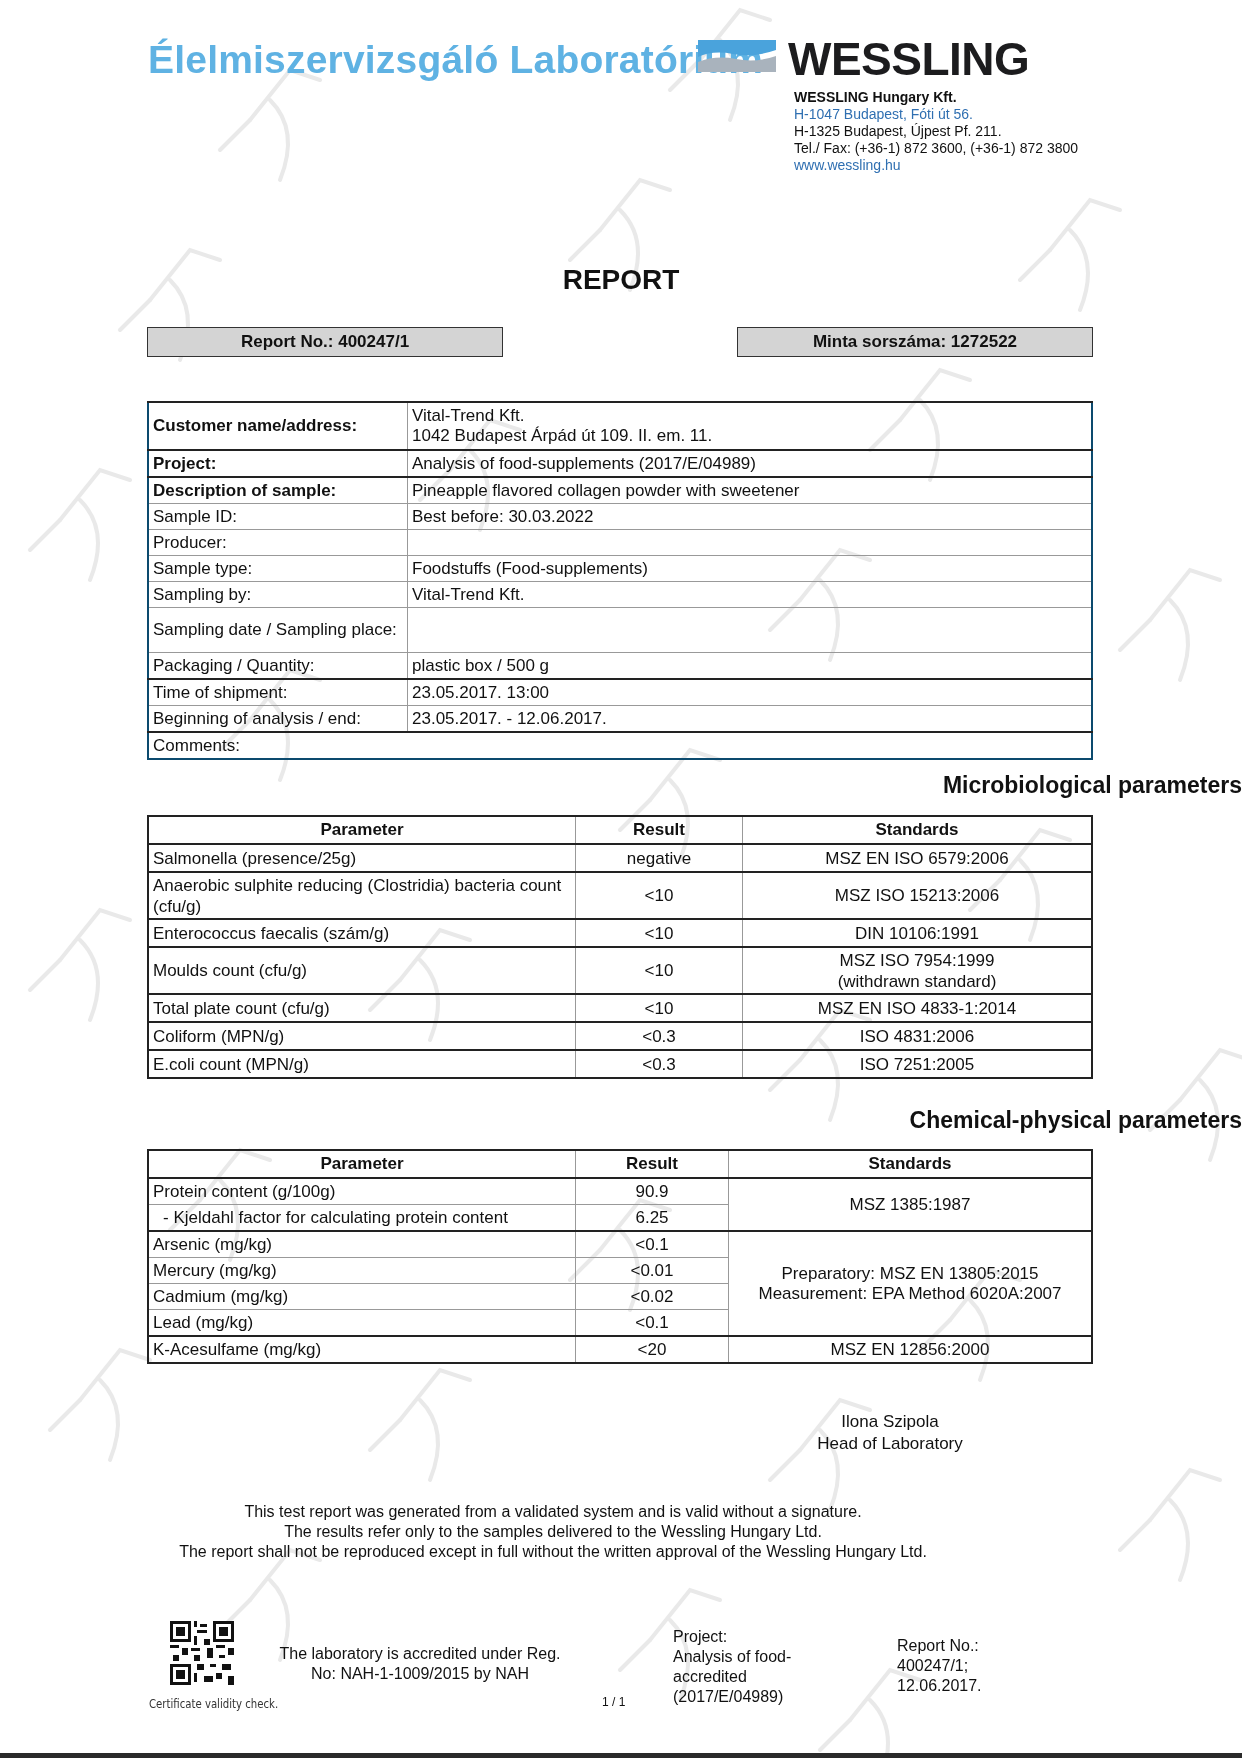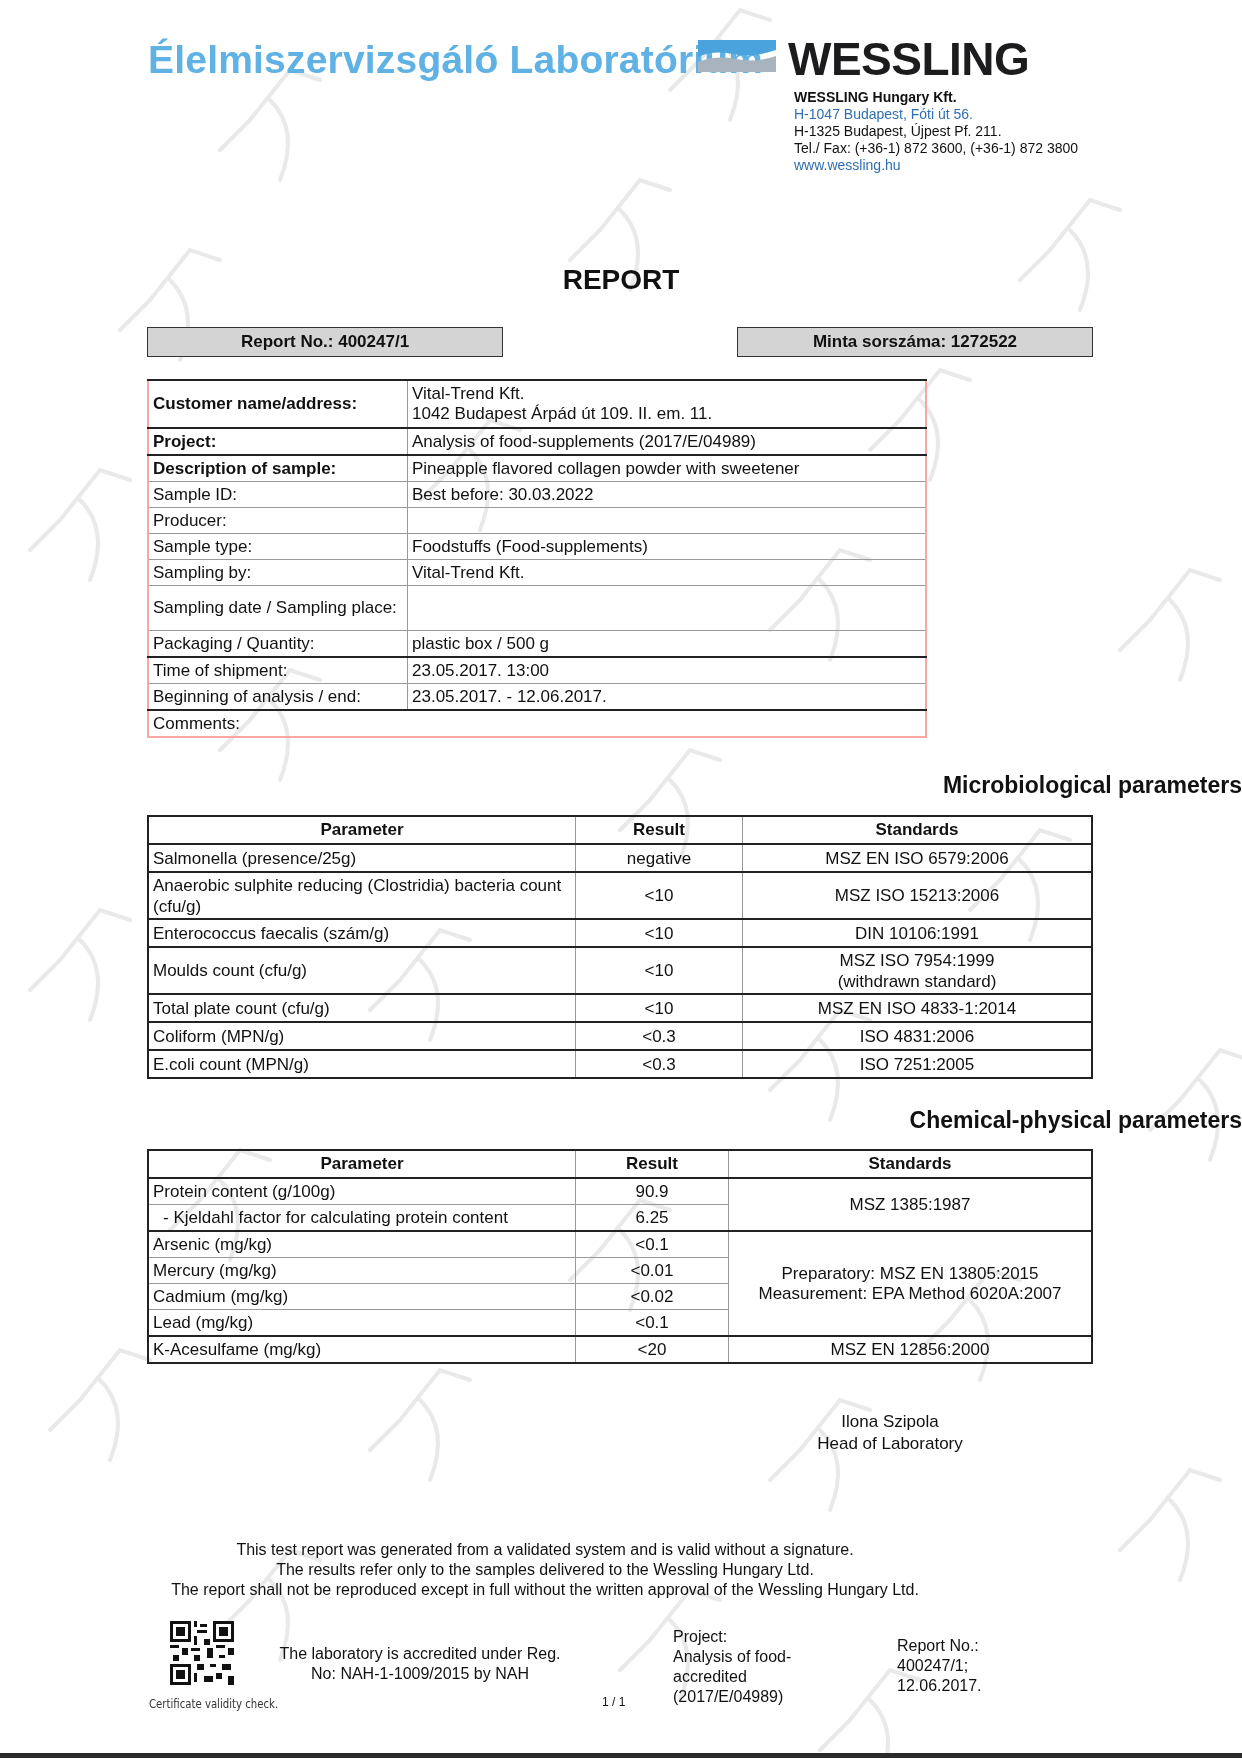--- a/index.html
+++ b/index.html
@@ -11,36 +11,36 @@
   .logo { left:698px; top:40px; width:80px; height:38px; }
   .logo-text { left:788px; top:32px; font-size:46px; font-weight:900; color:#1c1c1e; letter-spacing:-0.5px; font-family:"Liberation Sans", sans-serif; }
   .addr { left:794px; top:89px; font-size:14px; line-height:17px; }
   .addr .b { font-weight:bold; }
   .addr .blue { color:#2f6fb1; }
   .report-h { left:0; width:1242px; top:264px; text-align:center; font-size:28px; font-weight:bold; }
   .box { top:327px; height:30px; background:#d4d4d4; border:1.5px solid #333; box-sizing:border-box;
          font-size:17px; font-weight:bold; text-align:center; line-height:27px; }
   table { border-collapse:collapse; position:absolute; font-size:17px; }
   td, th { padding:0 4px; vertical-align:middle; }
-  .info { left:147px; top:379px; width:780px; border:2px solid #fca5a5; }
+  .info { left:147px; top:401px; width:946px; border:2px solid #0c4a6e; }
   .info td { border:1px solid #999; height:25px; line-height:20px; }
   .info td.k { width:250px; border-right:1px solid #999; }
   .info tr.thick td { border-top:2px solid #222; }
   .info .bold { font-weight:bold; }
   .sec { left:0; width:1242px; text-align:right; font-size:23px; font-weight:bold; }
   .micro { left:147px; top:815px; width:946px; border:2px solid #222; }
   .micro th { font-weight:bold; height:26px; border:1px solid #999; border-bottom:2px solid #222; }
   .micro td { border:1px solid #999; border-top:2px solid #222; height:26px; line-height:21px;margin-left:36px; }
   .c { text-align:center; }
   .chem { left:147px; top:1149px; width:946px; border:2px solid #222; }
   .chem th { font-weight:bold; height:26px; border:1px solid #999; border-bottom:2px solid #222; }
   .chem td { border:1px solid #999; height:25px; line-height:20px; }
   .chem tr.thick td { border-top:2px solid #222; }
   .sig { left:780px; width:220px; top:1411px; text-align:center; font-size:17px; line-height:22px; }
-  .disc { left:0; width:1090px; top:1502px; text-align:center; font-size:16px; line-height:20px;margin-top:38px; }
+  .disc { left:8px; width:1090px; top:1502px; text-align:center; font-size:16px; line-height:20px; }
   .qr { left:170px; top:1621px; width:64px; height:64px; }
   .qr-cap { left:149px; top:1696px; font-size:13px; color:#333; font-family:"DejaVu Sans", sans-serif; transform:scaleX(0.78); transform-origin:left; }
   .accr { left:270px; width:300px; top:1644px; text-align:center; font-size:16px; line-height:20px; }
   .pageno { left:602px; top:1695px; font-size:12px; }
   .foot-proj { left:673px; top:1627px; font-size:16px; line-height:20px; }
   .foot-rep { left:897px; top:1636px; font-size:16px; line-height:20px; }
   .bottom-bar { left:0; top:1753px; width:1242px; height:5px; background:#2a2a2a; }
 </style>
 </head>
 <body>

